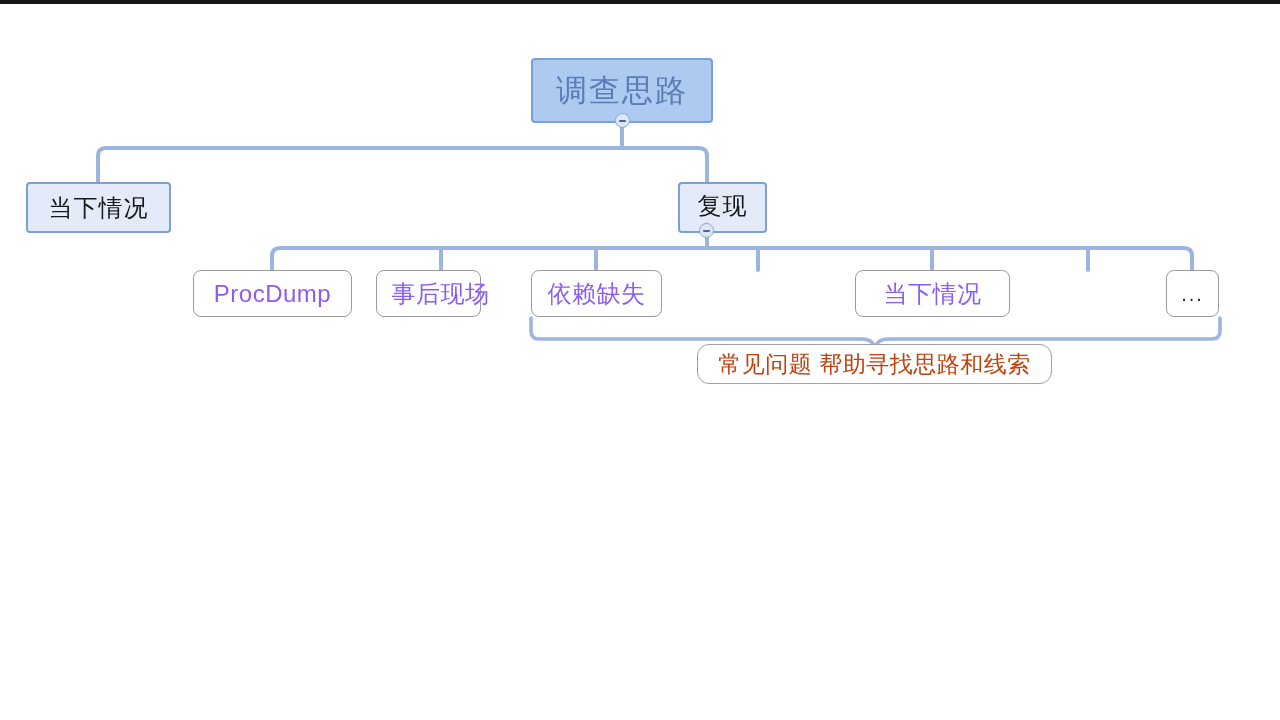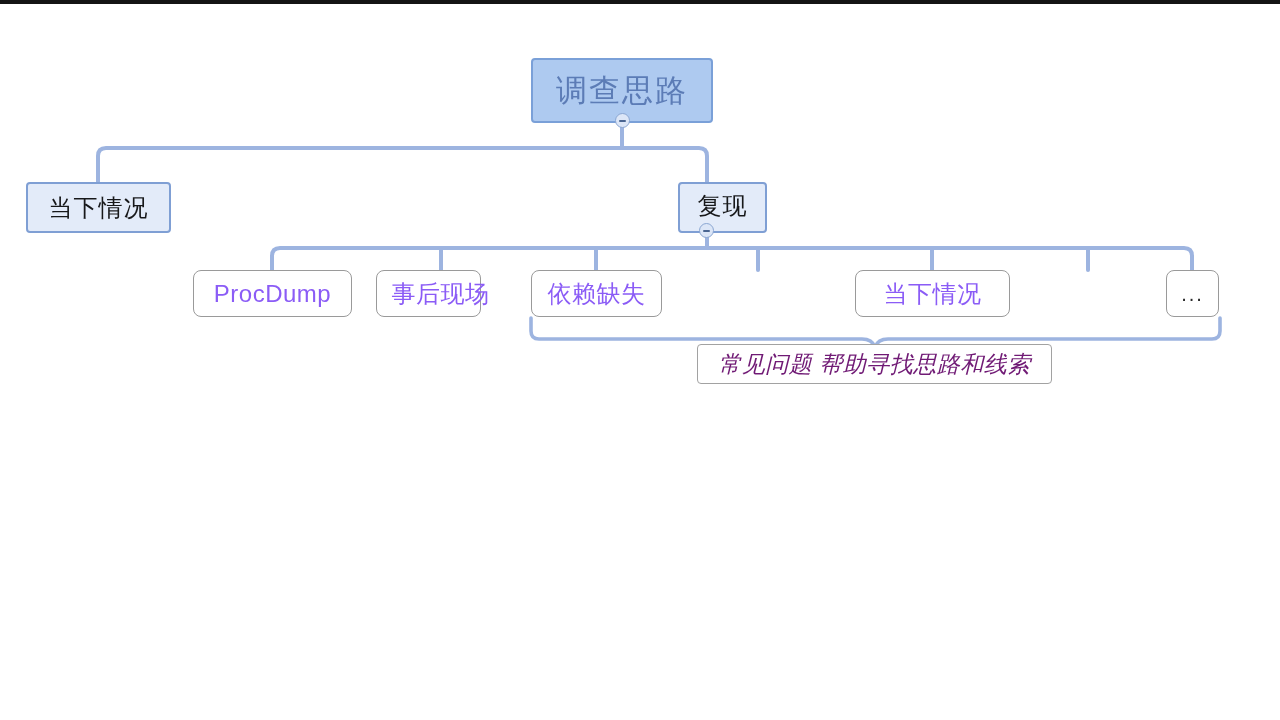--- a/index.html
+++ b/index.html
@@ -88,25 +88,24 @@
   .node.leaf.ellipsis {
     font-size: 20px;
     letter-spacing: 2px;
     color: #2a2a2a;
   }
 
   
   .node.note {
     background: #ffffff;
     border: 1.6px solid #a2a2a2;
-    border-radius: 4px;
-    color: #701a75;
+    border-radius: 12px;
+    color: #c2410c;
     font-size: 23px;
     letter-spacing: 0.5px;
-    font-style: italic;
   }
 
   
   .toggle {
     position: absolute;
     z-index: 6;
     width: 15px;
     height: 15px;
     border-radius: 50%;
     background: #dce6f7;

